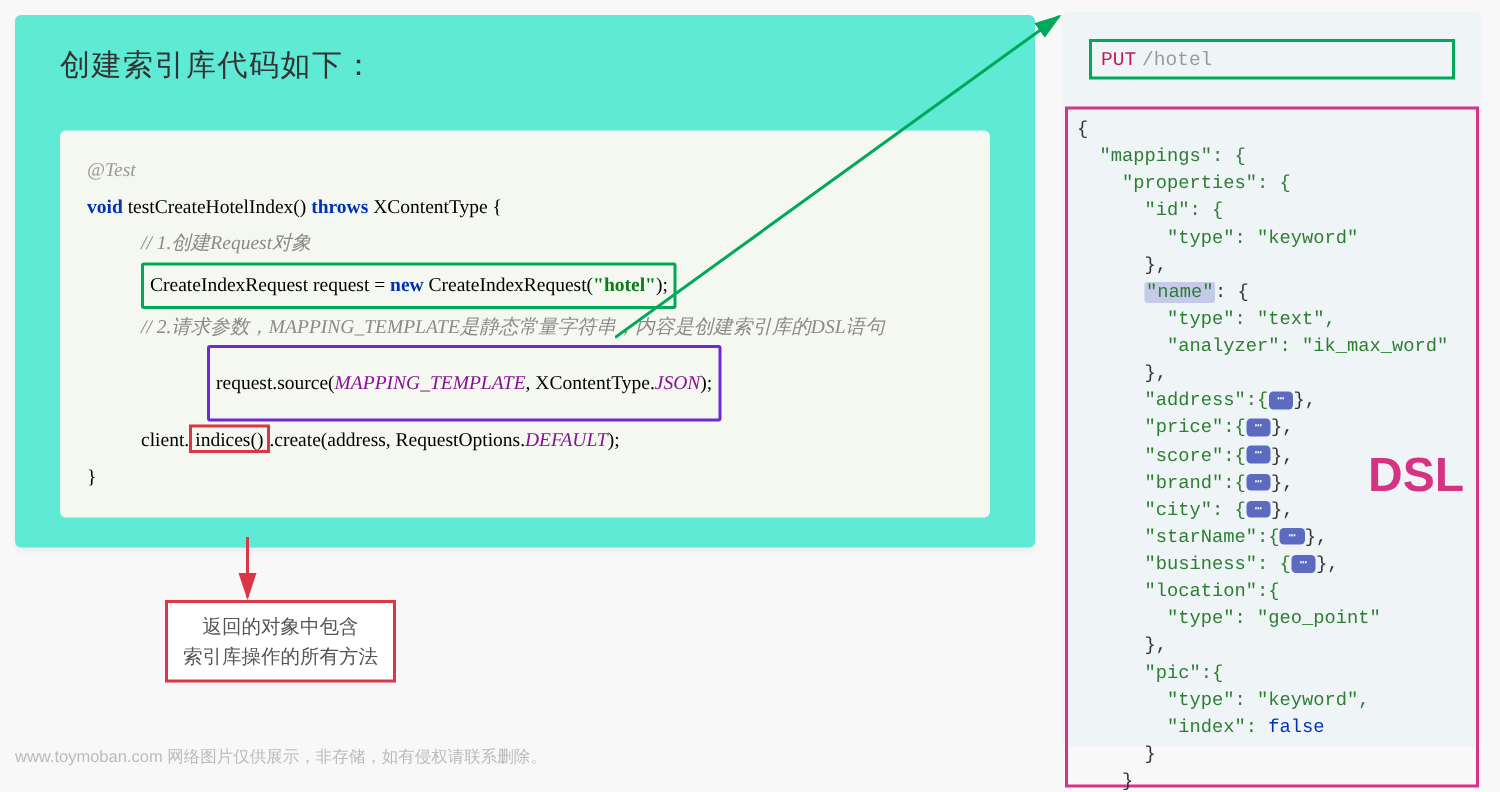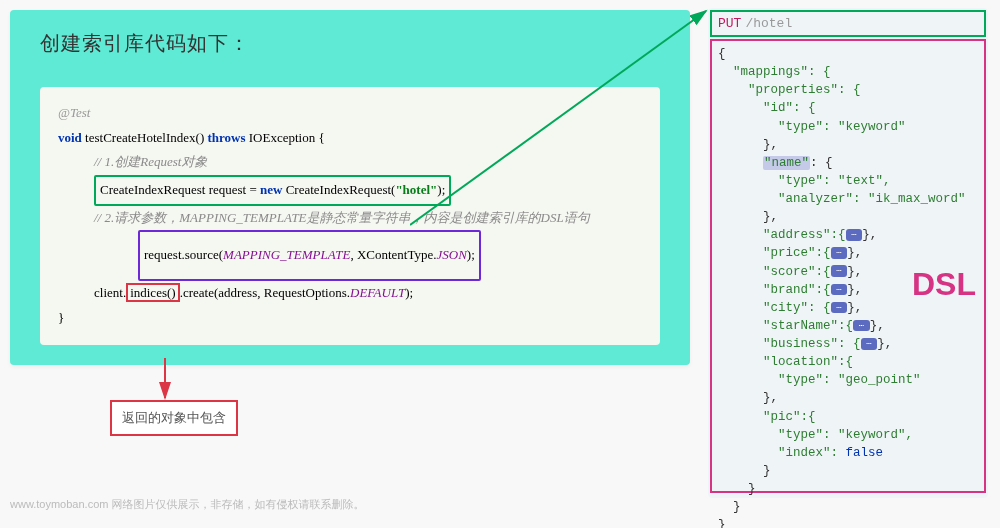--- a/index.html
+++ b/index.html
@@ -20,21 +20,21 @@
   .c-class { color: #000; }
   .c-string { color: #067d17; font-weight: bold; }
   .c-constant { color: #871094; font-style: italic; }
   .c-static { color: #871094; font-style: italic; }
   
   .hl-green { border: 2px solid #00a859; padding: 1px 4px; display: inline-block; border-radius: 2px; }
   .hl-magenta { border: 2px solid #6d28d9; padding: 11px 4px; display: inline-block; border-radius: 2px; margin-left: 44px; }
   .hl-red { border: 2px solid #dc3545; padding: 0 2px; }
   
   .right-panel { position: absolute; right: 12px; top: 8px; width: 280px; height: 490px; background: #eff5f7; border-radius: 4px; }
-  .req-header { padding: 4px 6px; border: 2px solid #00a859; margin: 2px; font-family: "Courier New", monospace; font-size: 13px; display: flex; align-items: center; }
+  .req-header { padding: 4px 6px; border: 2px solid #00a859; margin: 18px; font-family: "Courier New", monospace; font-size: 13px; display: flex; align-items: center; }
   .req-put { color: #c2185b; }
   .req-path { color: #999; margin-left: 4px; }
   .req-caption { color: #00a859; font-weight: bold; margin-left: auto; font-family: "PingFang SC", sans-serif; font-size: 13px; }
   
   .json-body { border: 2px solid #d63384; margin: 2px; padding: 4px 6px; height: 454px; font-family: "Courier New", monospace; font-size: 12.5px; line-height: 1.45; position: relative; }
   .json-line { white-space: pre; }
   .j-key { color: #2e7d32; }
   .j-brace { color: #333; }
   .j-false { color: #0033b3; }
   .name-hl { background: #c5cae9; border-radius: 2px; padding: 0 1px; }
@@ -51,21 +51,21 @@
 </style>
 </head>
 <body>
 
 <div class="main-container">
 
   <div class="left-panel">
     <div class="heading">创建索引库代码如下：</div>
     <div class="code-block">
       <div class="code-line"><span class="c-anno">@Test</span></div>
-      <div class="code-line"><span class="c-keyword">void</span> <span>testCreateHotelIndex()</span> <span class="c-keyword">throws</span> <span>IOException</span> <span>{</span></div>
+      <div class="code-line"><span class="c-keyword">void</span> <span>testCreateHotelIndex()</span> <span class="c-keyword">throws</span> <span>XContentType</span> <span>{</span></div>
       <div class="code-line indent1"><span class="c-comment">// 1.创建Request对象</span></div>
       <div class="code-line indent1"><span class="hl-green"><span class="c-class">CreateIndexRequest</span> <span>request = </span><span class="c-keyword">new</span><span> CreateIndexRequest(</span><span class="c-string">"hotel"</span><span>);</span></span></div>
       <div class="code-line indent1"><span class="c-comment">// 2.请求参数，MAPPING_TEMPLATE是静态常量字符串，内容是创建索引库的DSL语句</span></div>
       <div class="code-line indent1"><span class="hl-magenta"><span>request.source(</span><span class="c-constant">MAPPING_TEMPLATE</span><span>, XContentType.</span><span class="c-static">JSON</span><span>);</span></span></div>
       <div class="code-line indent1"><span>client.</span><span class="hl-red">indices()</span><span>.create(address, RequestOptions.</span><span class="c-static">DEFAULT</span><span>);</span></div>
       <div class="code-line"><span>}</span></div>
     </div>
   </div>
 
   <svg class="arrow-green-svg" width="320" height="230">
@@ -81,20 +81,21 @@
     <defs>
         <marker id="ah-r" markerWidth="10" markerHeight="10" refX="8" refY="3" orient="auto">
           <path d="M0,0 L0,6 L9,3 z" fill="#dc3545"></path>
         </marker>
       </defs>
     <line x1="10" y1="0" x2="10" y2="40" stroke="#dc3545" stroke-width="2" marker-end="url(#ah-r)"></line>
   </svg>
 
   <div class="callout-red">
     <div>返回的对象中包含</div>
+    <div>索引库操作的所有方法</div>
   </div>
 
   <div class="right-panel">
     <div class="req-header">
       <span class="req-put">PUT</span>
       <span class="req-path">/hotel</span>
     </div>
     <div class="json-body">
       <div class="json-line j-brace">{</div>
       <div class="json-line j-key">  "mappings": {</div>

